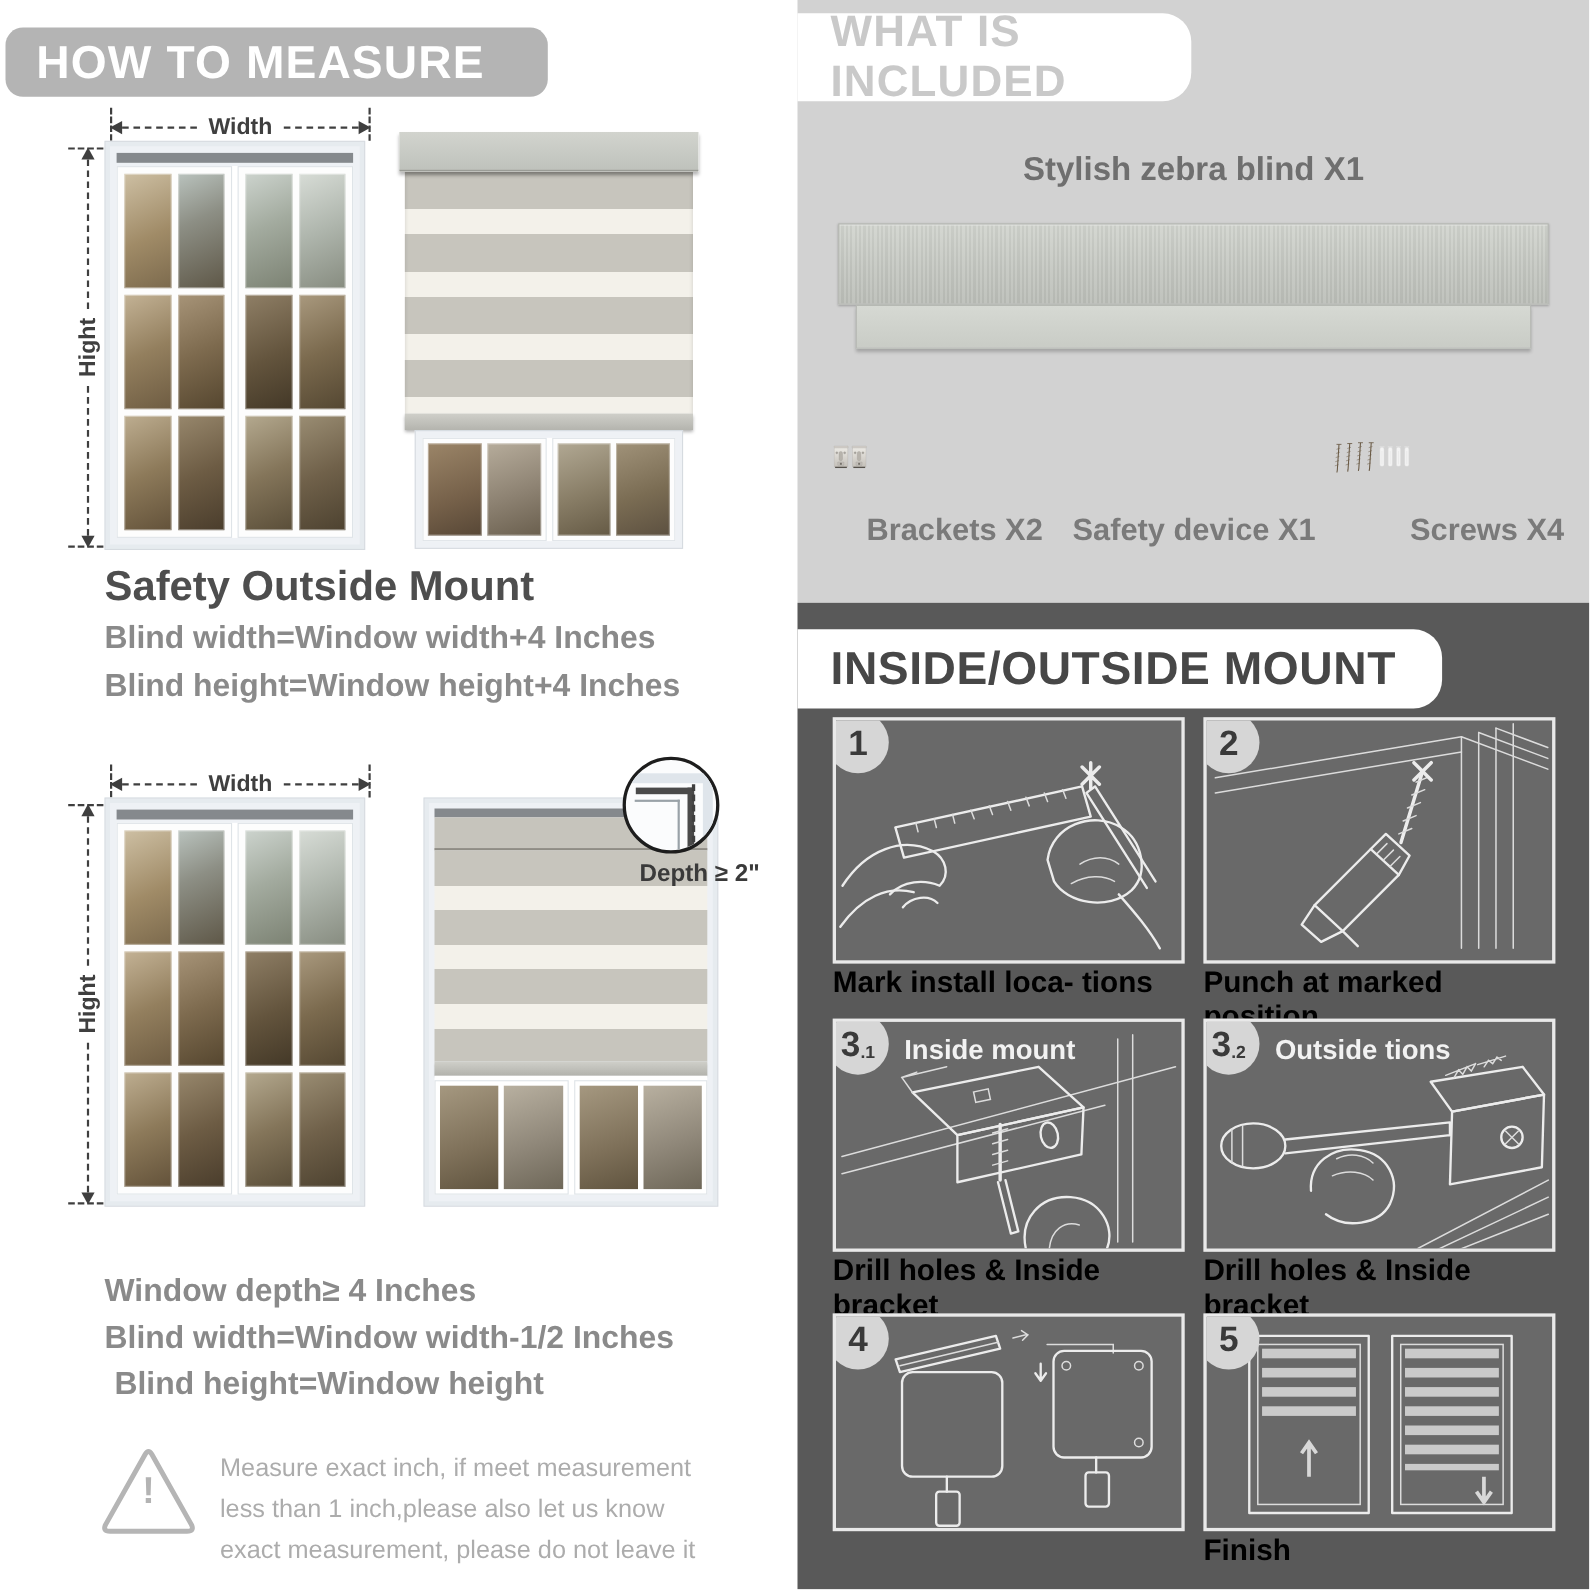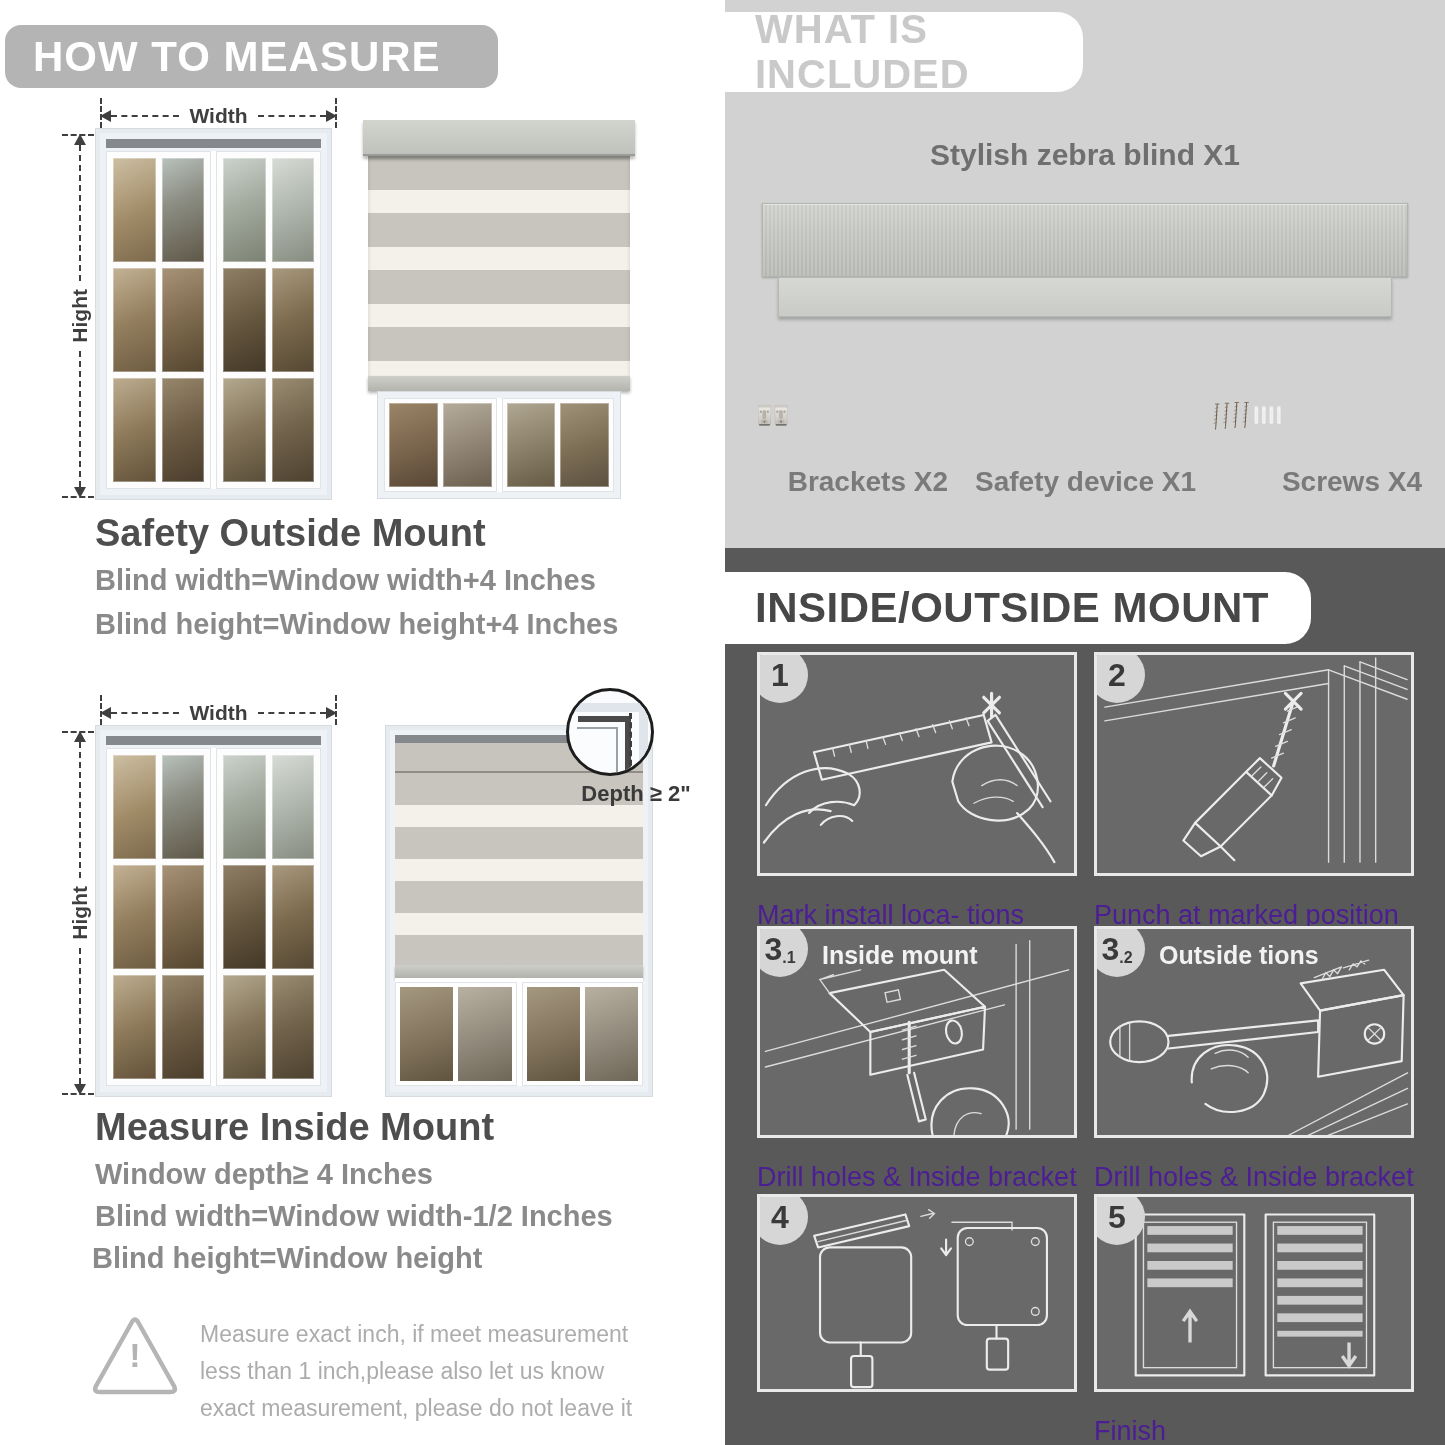--- a/index.html
+++ b/index.html
@@ -97,21 +97,21 @@
   .pack-item{display:flex;flex-direction:row;align-items:center;height:164px;}
   .pack-label{margin-top:auto;font-size:28px;font-weight:bold;color:#7a7a7a;white-space:nowrap;}
   
   .step{position:absolute;width:320px;}
   .step-canvas{position:relative;height:224px;background:#696969;border:3px solid #e9e9e9;box-sizing:border-box;overflow:hidden;}
   .step .badge{position:absolute;left:-8px;top:-8px;width:56px;height:56px;border-radius:50%;background:#d6d6d6;
      display:flex;align-items:center;justify-content:center;color:#3a3a3a;z-index:2;}
   .badge .bmain{font-size:32px;font-weight:bold;}
   .badge .bsub{font-size:16px;font-weight:bold;align-self:flex-end;margin-bottom:10px;}
   .step-title{position:absolute;left:62px;top:12px;font-size:25px;font-weight:bold;color:#f2f2f2;z-index:2;}
-  .step-caption{margin-top:24px;font-size:27px;font-weight:normal;color:#4c1d95;}
+  .step-caption{margin-top:2px;font-size:27px;font-weight:bold;color:#000000;}
   .art{position:absolute;inset:0;width:100%;height:100%;}
   svg .ln2{stroke:#ececec;stroke-width:2.2;fill:none;stroke-linecap:round;stroke-linejoin:round;}
   svg .ln1{stroke:#dcdcdc;stroke-width:1.4;fill:none;stroke-linecap:round;}
   svg .ln3{stroke:#ececec;stroke-width:3.2;fill:none;stroke-linecap:round;}
 </style>
 </head>
 <body>
 
 <div id="canvas">
 
@@ -240,24 +240,23 @@
     </div>
   </div>
   <div class="mag" style="left:566px;top:688px;">
     <div class="f1"></div>
       <div class="f2"></div>
       <div class="dsh"></div>
       <div class="f3"></div>
   </div>
   <div class="depth-lbl" style="left:566px;top:781px;width:140px;">Depth ≥ 2"</div>
 
-  <div class="h2" style="left:95px;top:1106px;">Measure Inside Mount</div>
   <div class="sub" style="left:95px;top:1158px;">Window depth≥ 4 Inches</div>
   <div class="sub" style="left:95px;top:1200px;">Blind width=Window width-1/2 Inches</div>
-  <div class="sub" style="left:92px;top:1242px;">Blind height=Window height</div>
+  <div class="sub" style="left:104px;top:1242px;">Blind height=Window height</div>
 
   <div class="warn-wrap">
     <div class="warn-icon">
       <svg width="86" height="80" viewBox="0 0 86 80">
         <path d="M40,6 Q43,1 46,6 L82,70 Q85,76 78,76 L8,76 Q1,76 4,70 Z" fill="none" stroke="#b5b5b5" stroke-width="4.5" stroke-linejoin="round"></path>
       </svg>
       <div class="bang">!</div>
     </div>
     <div class="warn-text">Measure exact inch, if meet measurement less than 1 inch,please also let us know exact measurement, please do not leave it</div>
   </div>

